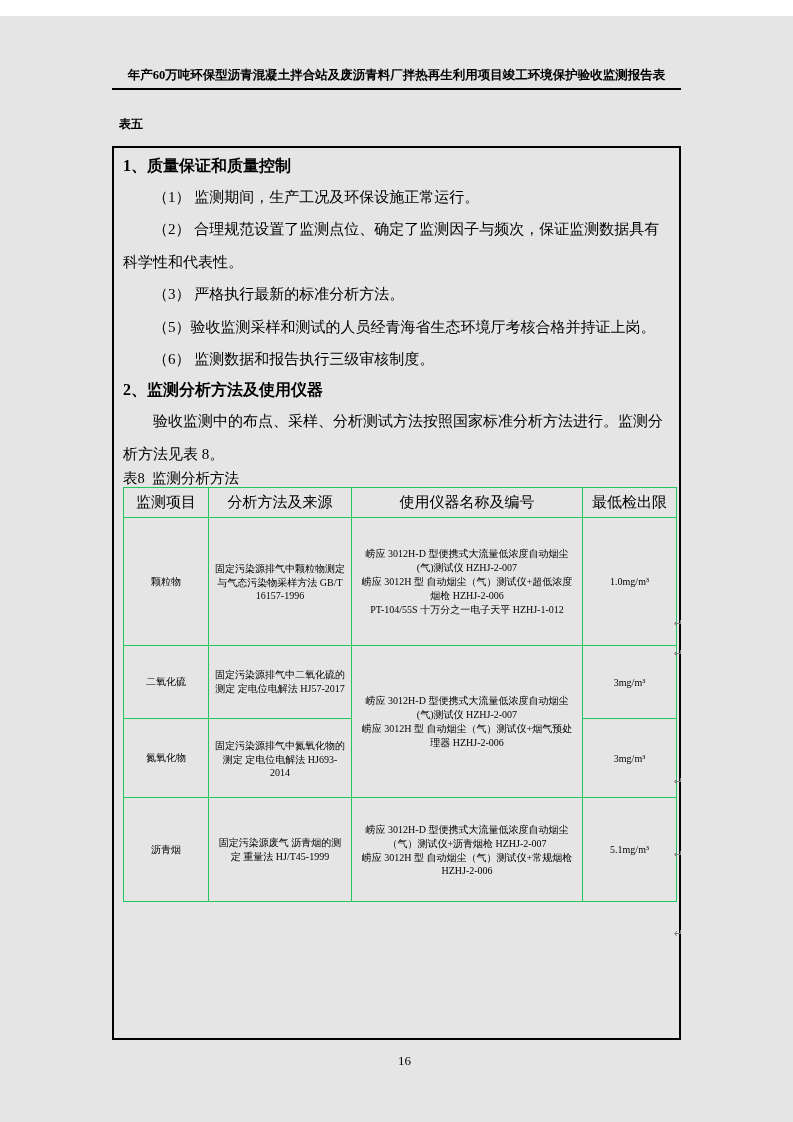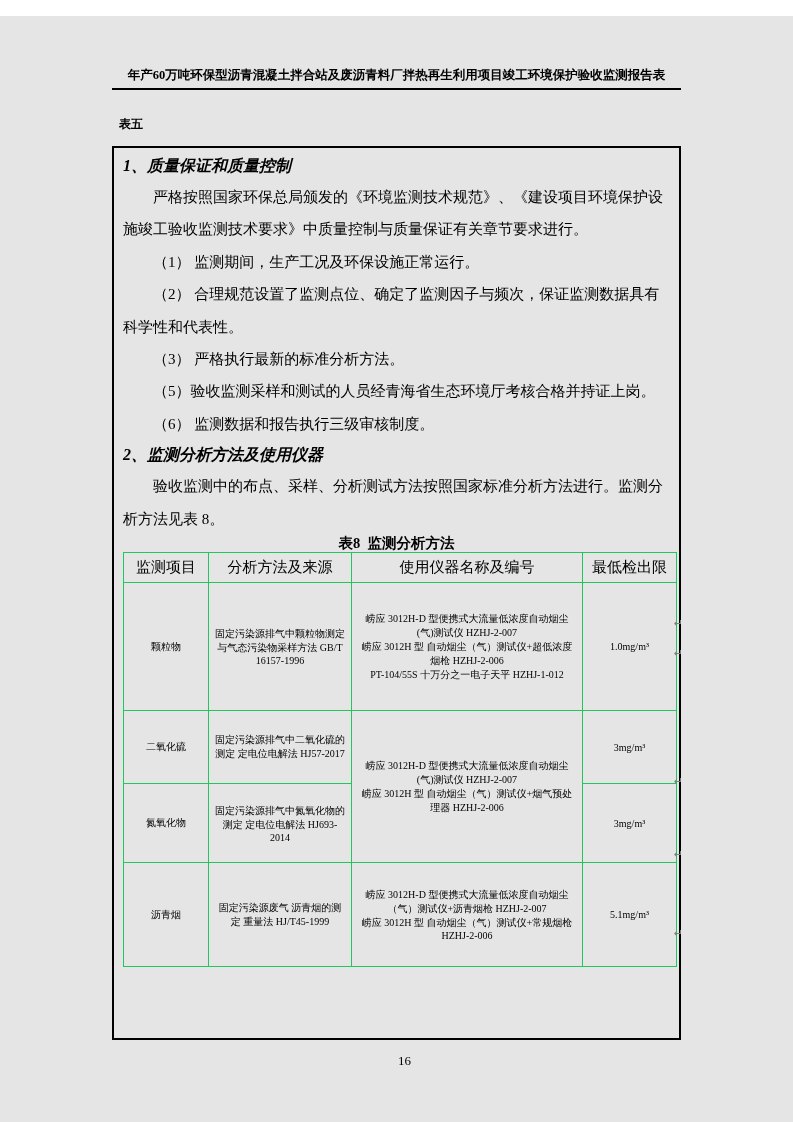--- a/index.html
+++ b/index.html
@@ -15,26 +15,26 @@
     border-bottom:2px solid #000; padding-bottom:3px; white-space:nowrap;
   }
   .table5-label {
     position:absolute; left:119px; top:100px;
     font-size:12px; font-weight:bold;
   }
   .content-box {
     position:absolute; left:112px; top:130px; width:569px; height:894px;
     border:2px solid #000; padding:3px 9px 0 9px; overflow:hidden;
   }
-  .sec-heading { font-size:16px; font-weight:bold; line-height:30px;font-style:italic; }
+  .sec-heading { font-size:16px; font-weight:bold; line-height:30px; }
   .body-p {
     font-size:15px; line-height:32.4px; text-indent:2em;
     white-space:pre-line;
   }
-  .t8-title { text-align:center; font-size:14.5px; font-weight:bold; line-height:17px; white-space:pre; }
+  .t8-title { font-size:14.5px; font-weight:normal; line-height:17px; white-space:pre; }
   table.t8 { width:553px; margin:0 auto; border-collapse:collapse; table-layout:fixed; }
   table.t8 th, table.t8 td {
     border:1px solid #22c55e; text-align:center; vertical-align:middle;
     font-weight:normal; padding:1px 6px; white-space:pre-line; overflow:hidden;
   }
   table.t8 th { font-size:15px; }
   table.t8 td { font-size:10px; }
   td.inst { padding:1px 7px; }
   td.limit { font-size:13.5px; white-space:nowrap; }
   tr.hrow  { height:30px; }
@@ -56,21 +56,20 @@
 
 <div class="page">
 
   <div class="doc-header">年产60万吨环保型沥青混凝土拌合站及废沥青料厂拌热再生利用项目竣工环境保护验收监测报告表</div>
 
   <div class="table5-label">表五</div>
 
   <div class="content-box">
 
     <div class="sec-heading">1、质量保证和质量控制</div>
-    <p class="body-p">严格按照国家环保总局颁发的《环境监测技术规范》、《建设项目环境保护设施竣工验收监测技术要求》中质量控制与质量保证有关章节要求进行。</p>
     <p class="body-p">（1） 监测期间，生产工况及环保设施正常运行。</p>
     <p class="body-p">（2） 合理规范设置了监测点位、确定了监测因子与频次，保证监测数据具有科学性和代表性。</p>
     <p class="body-p">（3） 严格执行最新的标准分析方法。</p>
     <p class="body-p">（5）验收监测采样和测试的人员经青海省生态环境厅考核合格并持证上岗。</p>
     <p class="body-p">（6） 监测数据和报告执行三级审核制度。</p>
 
     <div class="sec-heading">2、监测分析方法及使用仪器</div>
     <p class="body-p">验收监测中的布点、采样、分析测试方法按照国家标准分析方法进行。监测分析方法见表 8。</p>
 
     <div class="t8-title">表8  监测分析方法</div>

